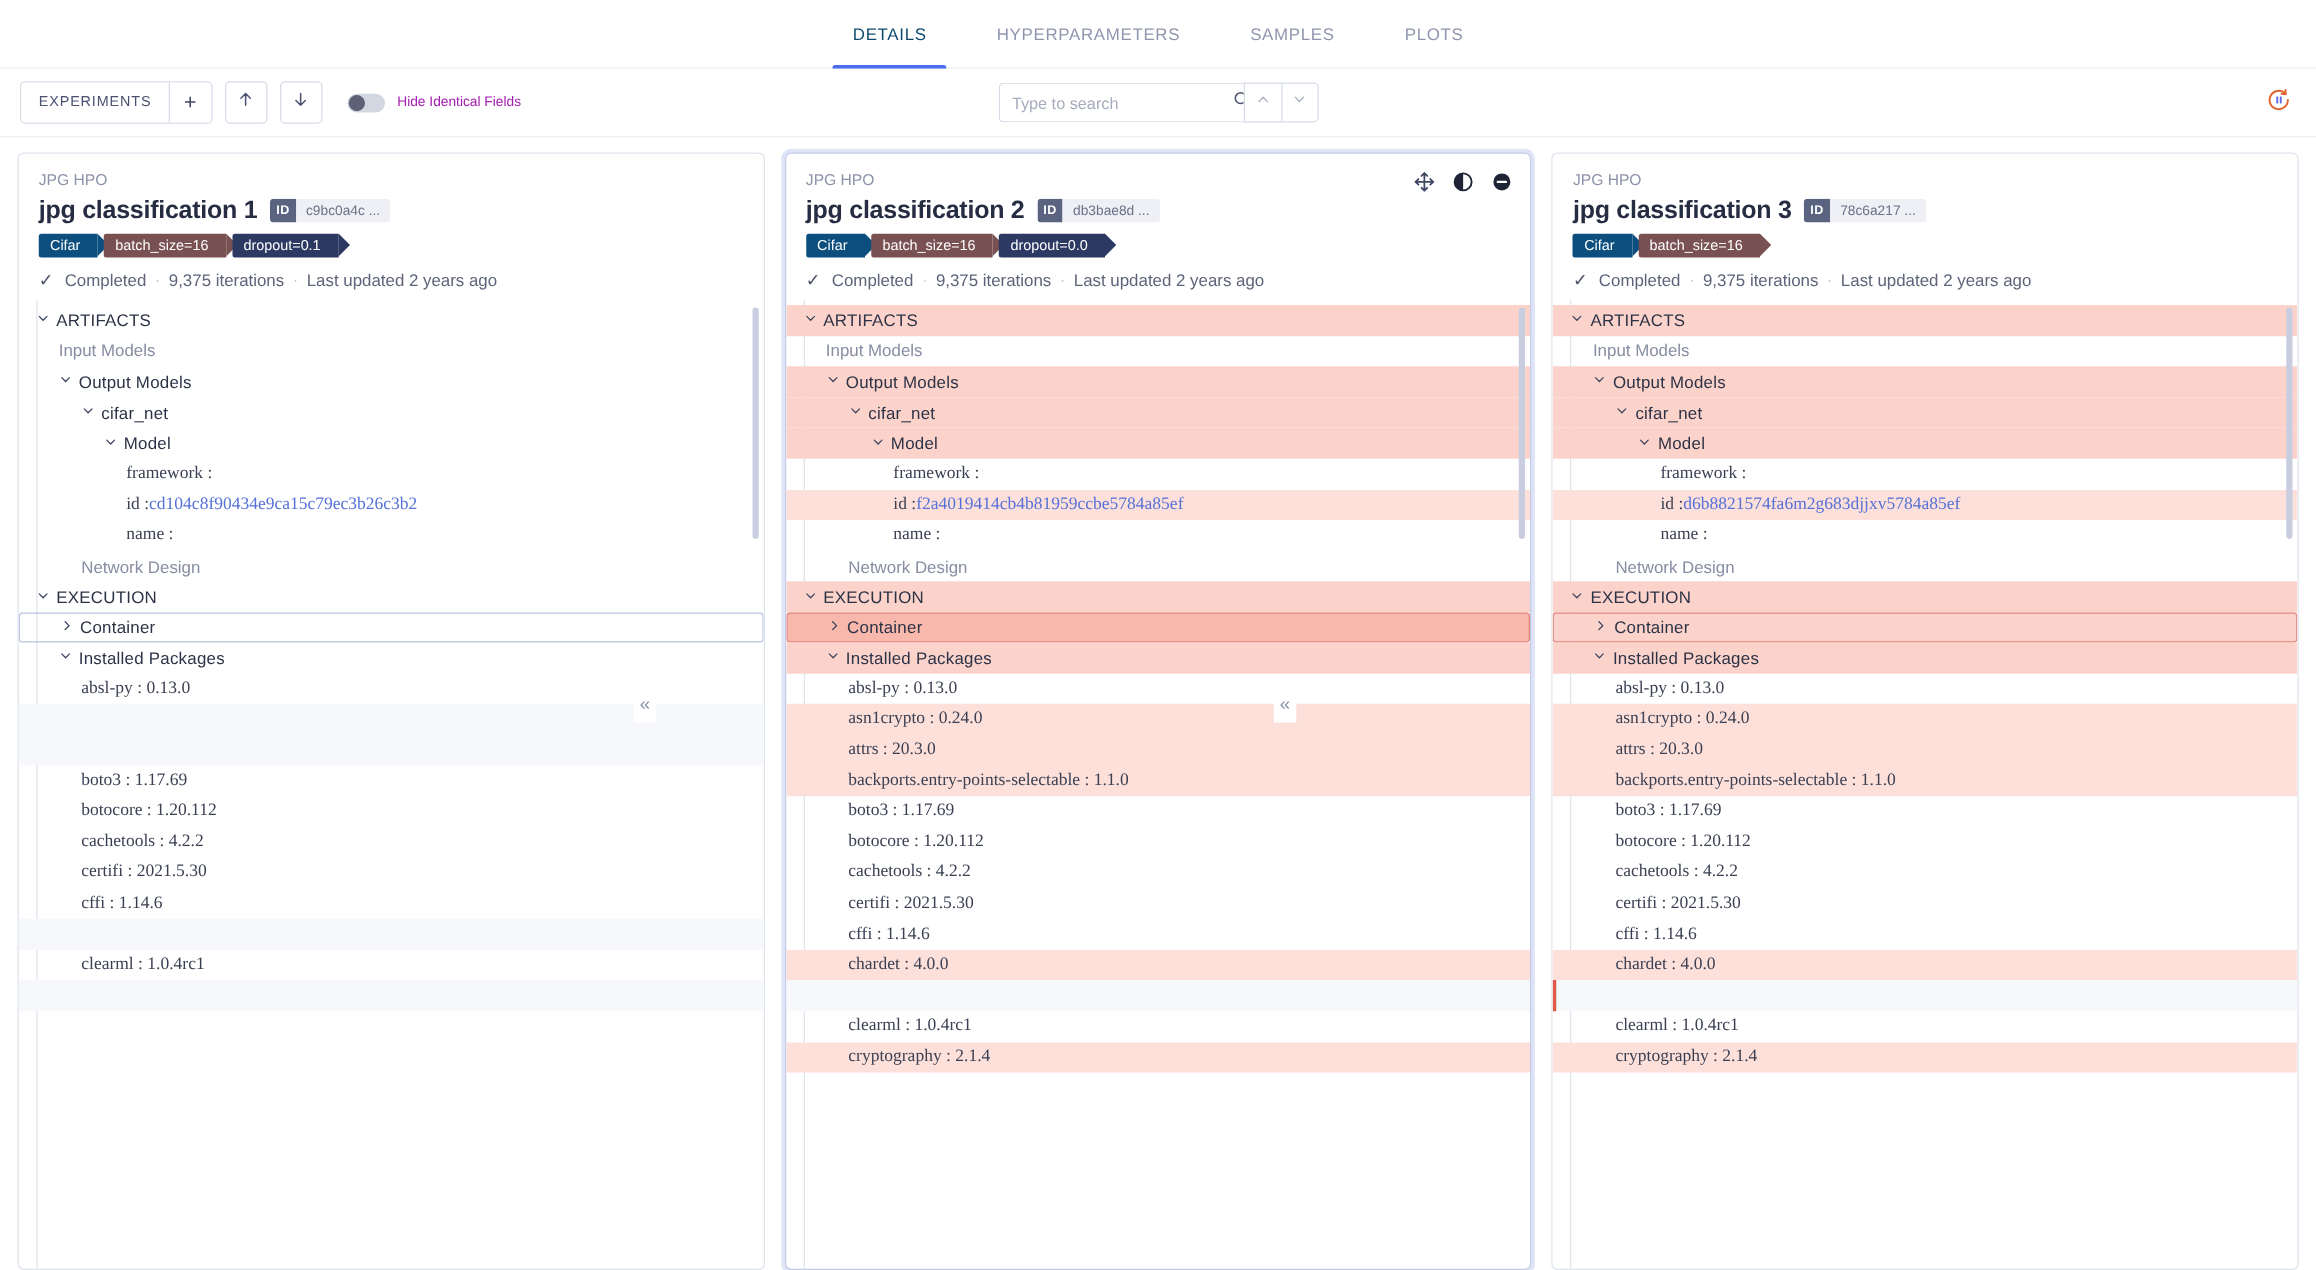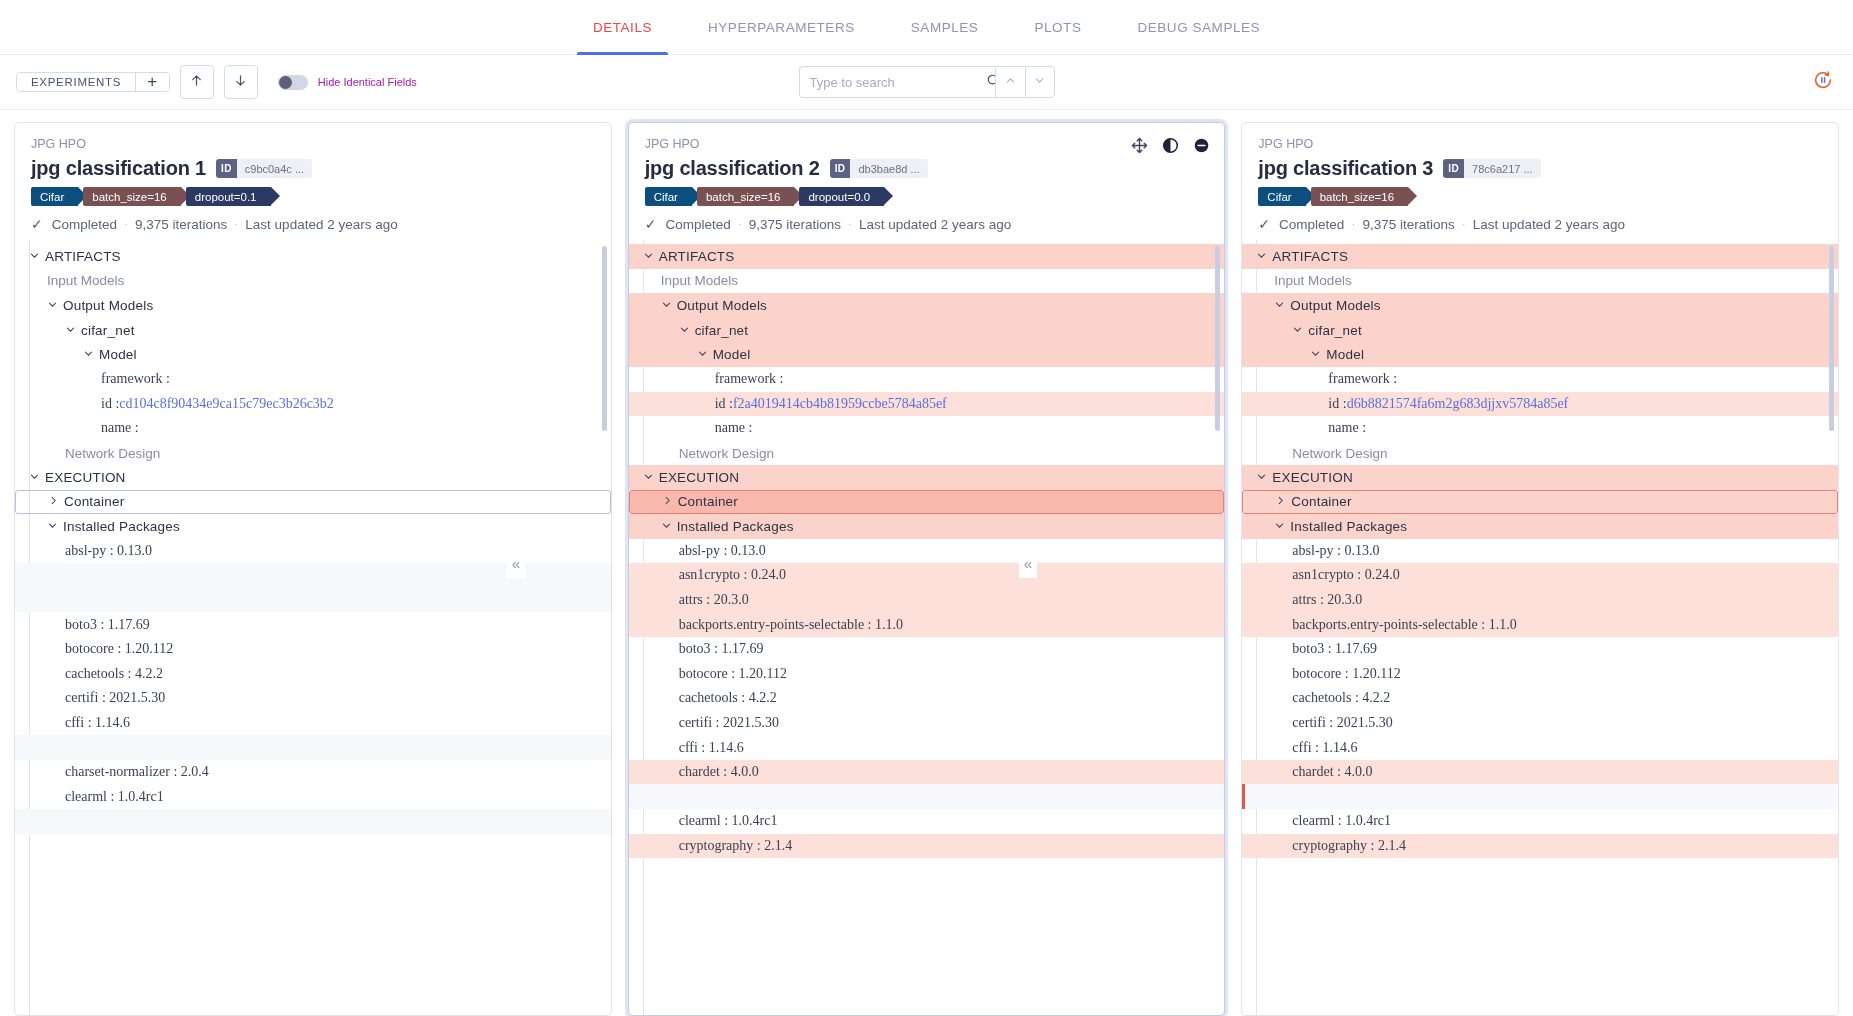--- a/index.html
+++ b/index.html
@@ -24,37 +24,37 @@
   .tab {
     display: flex; align-items: center; justify-content: center;
     padding: 0 28px;
     font-size: 13.5px;
     letter-spacing: .55px;
     color: #8f95ae;
     position: relative;
     cursor: pointer;
     user-select: none;
   }
-  .tab.active { color: #ef4444; font-weight: 500; }
+  .tab.active { color: #0c4a6e; font-weight: 500; }
   .tab.active::after {
     content: "";
     position: absolute; left: 12px; right: 12px; bottom: -1px;
     height: 3px; background: #4d6cf0; border-radius: 2px 2px 0 0;
   }
 
   
   .toolbar {
     height: 55px;
     border-bottom: 1px solid #e8ebf0;
     display: flex; align-items: center;
     padding: 0 16px;
     position: relative;
     background: #fff;
   }
-  .btn-group { display: flex; align-items: stretch; height: 20px; border:1px solid #d6dbe6; border-radius: 4px; overflow:hidden; }
+  .btn-group { display: flex; align-items: stretch; height: 34px; border:1px solid #d6dbe6; border-radius: 4px; overflow:hidden; }
   .btn-group .seg {
     display:flex; align-items:center; justify-content:center;
     padding: 0 14px; font-size: 11.5px; letter-spacing: .7px;
     color: #4a5270; background: #fff; cursor: pointer;
   }
   .btn-group .seg + .seg { border-left: 1px solid #d6dbe6; }
   .sq-btn {
     width: 34px; height: 34px; margin-left: 10px;
     border: 1px solid #d6dbe6; border-radius: 4px; background:#fff;
     display:flex; align-items:center; justify-content:center;
@@ -194,21 +194,20 @@
 </style>
 </head>
 <body>
 
 <div class="topbar">
   <div class="tabs" id="tabs-list">
       <div class="tab active">DETAILS</div>
       <div class="tab">HYPERPARAMETERS</div>
       <div class="tab">SAMPLES</div>
       <div class="tab">PLOTS</div>
-      <div class="tab">DEBUG SAMPLES</div>
     </div>
 </div>
 
 <div class="toolbar">
   <div class="btn-group">
     <div class="seg">EXPERIMENTS</div>
     <div class="seg" style="font-size:17px;padding:0 11px;color:#3f4662;">+</div>
   </div>
   <div class="sq-btn">
     <span>
@@ -382,23 +381,20 @@
           <div class="row kv plain" style="padding-left: 50px;">
             <span>certifi : 2021.5.30</span>
           </div>
           <div class="row kv plain" style="padding-left: 50px;">
             <span>cffi : 1.14.6</span>
           </div>
           <div class="row kv alt" style="padding-left: 50px;">
             <span></span>
           </div>
           <div class="row kv plain" style="padding-left: 50px;">
-            <span>charset-normalizer : 2.0.4</span>
-          </div>
-          <div class="row kv plain" style="padding-left: 50px;">
             <span>clearml : 1.0.4rc1</span>
           </div>
           <div class="row kv alt" style="padding-left: 50px;">
             <span></span>
           </div>
         </div>
         <div class="scrollbar">
           <div class="thumb" style="top: 0px; height: 185px;"></div>
         </div>
       </div>

